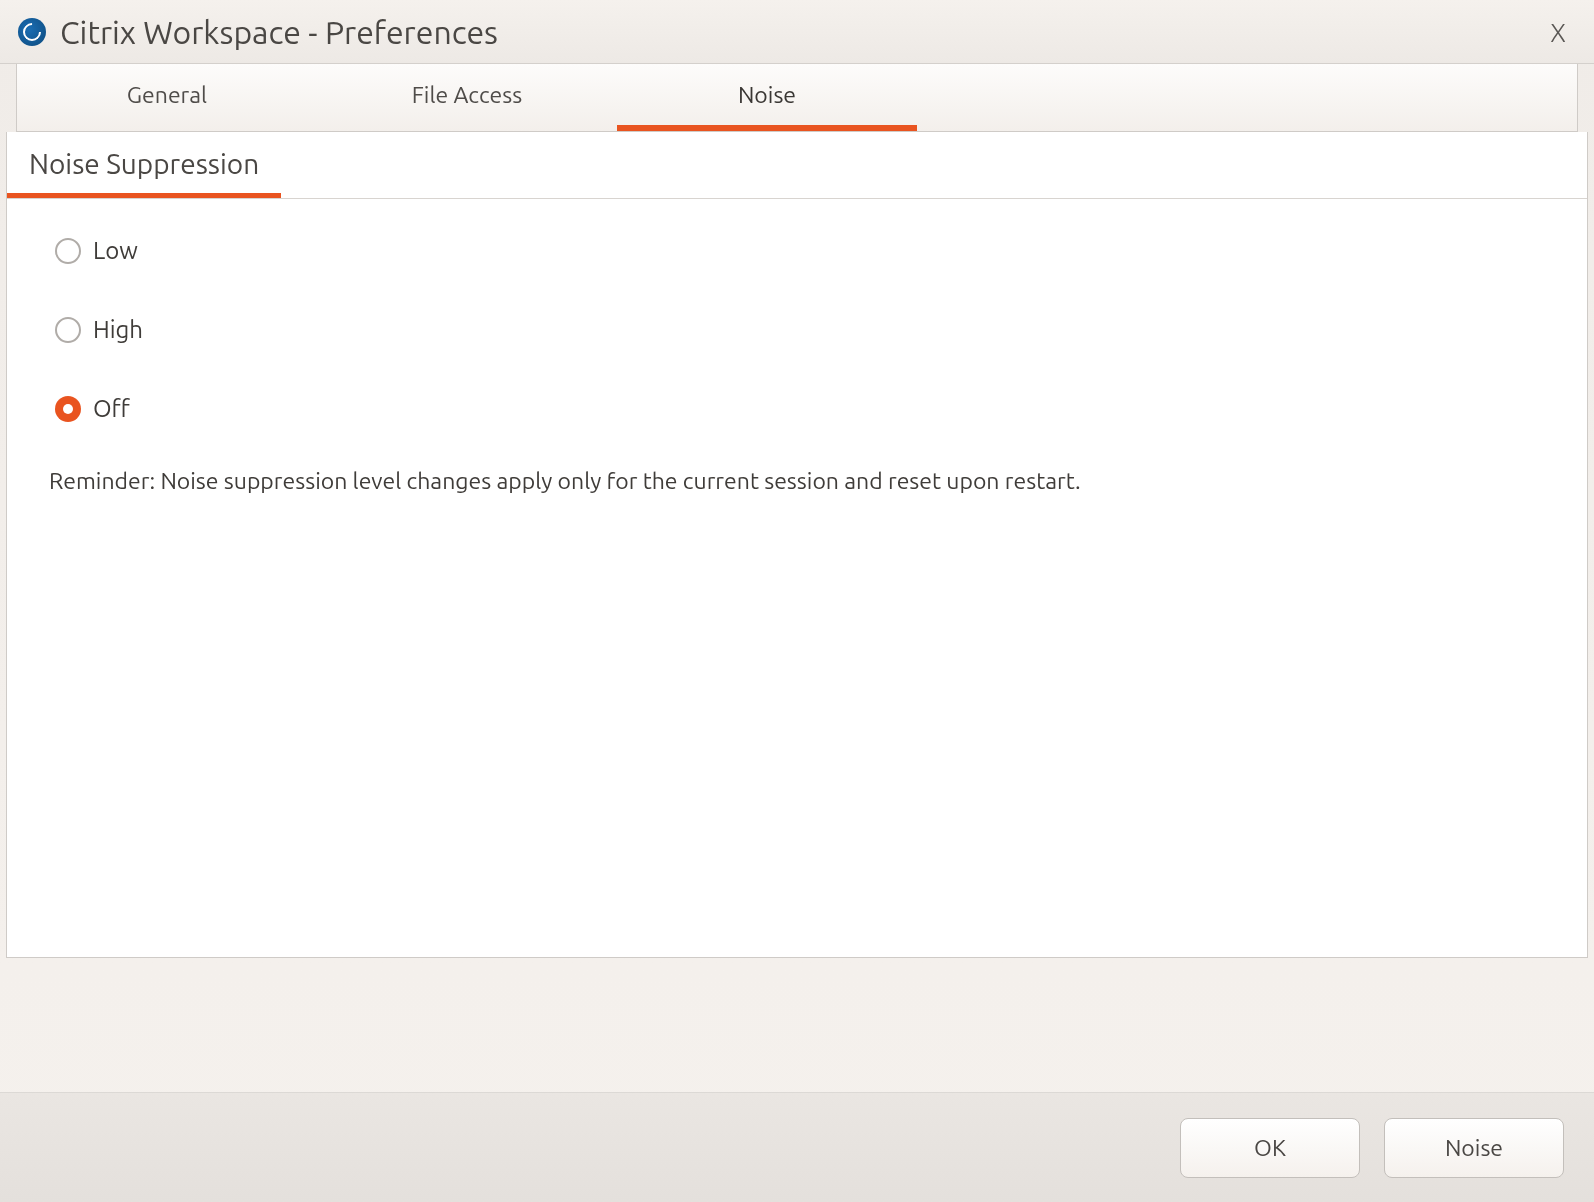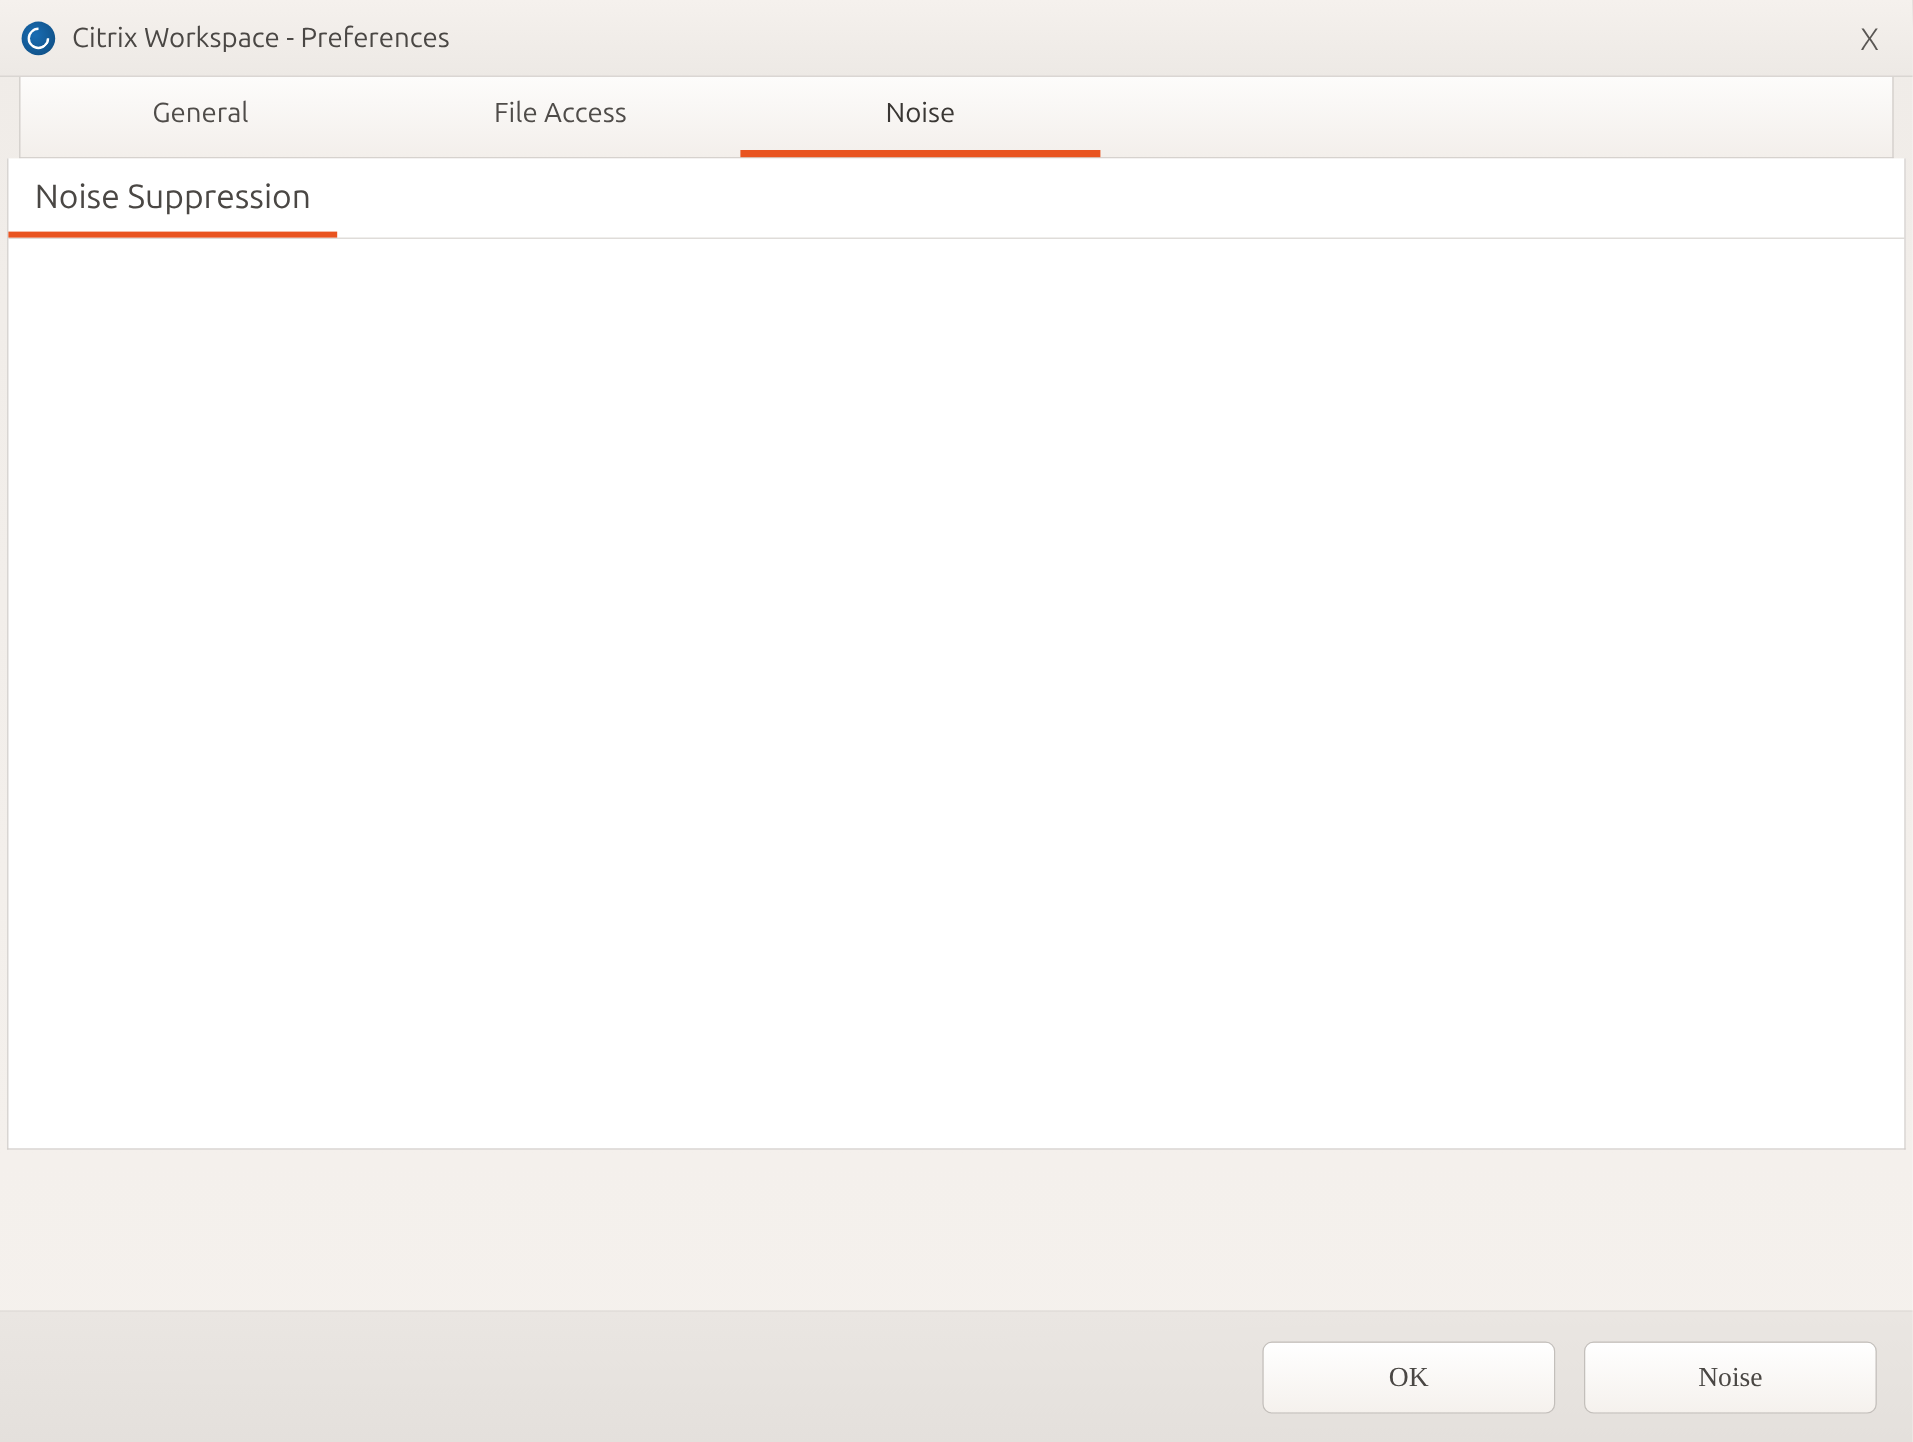--- a/index.html
+++ b/index.html
@@ -37,21 +37,21 @@
     .app-icon::after {
       content: '';
       width: 14px;
       height: 14px;
       border: 2px solid #ffffff;
       border-radius: 50%;
       border-top-color: transparent;
       transform: rotate(45deg);
     }
     .title-text {
-      font-size: 23px;
+      font-size: 32px;
       color: #4a4744;
       font-weight: 400;
     }
     .close-x {
       position: absolute;
       right: 22px;
       top: 50%;
       transform: translateY(-50%);
       font-size: 26px;
       color: #5a5754;
@@ -155,32 +155,31 @@
       height: 110px;
       background: linear-gradient(to bottom, #eae6e2 0%, #e4e0dc 100%);
       display: flex;
       justify-content: flex-end;
       align-items: center;
       padding: 0 30px;
       gap: 24px;
       border-top: 1px solid rgba(0,0,0,0.03);
     }
     .footer-btn {
-      width: 244px;
+      width: 180px;
       height: 60px;
       background: linear-gradient(to bottom, #ffffff 0%, #f5f1ed 100%);
       border: 1px solid #c3bfbb;
       border-radius: 8px;
       font-size: 23px;
       color: #4a4744;
       cursor: pointer;
       display: flex;
       align-items: center;
       justify-content: center;
-      font-family: Liberation Serif, serif;
     }
   </style>
 </head>
 <body>
 
 <div class="titlebar">
   <div class="app-icon"></div>
   <div class="title-text">Citrix Workspace - Preferences</div>
   <div class="close-x">X</div>
 </div>
@@ -188,18 +187,33 @@
 <div class="main-tabs">
   <div class="main-tab">General</div>
   <div class="main-tab">File Access</div>
   <div class="main-tab active">Noise</div>
 </div>
 
 <div class="content-panel">
   <div class="sub-tabs">
     <div class="sub-tab active">Noise Suppression</div>
   </div>
+  <div class="options-area">
+    <div class="radio-row">
+      <div class="radio-circle"></div>
+      <div class="radio-label">Low</div>
+    </div>
+    <div class="radio-row">
+      <div class="radio-circle"></div>
+      <div class="radio-label">High</div>
+    </div>
+    <div class="radio-row">
+      <div class="radio-circle selected"></div>
+      <div class="radio-label">Off</div>
+    </div>
+    <div class="reminder-text">Reminder: Noise suppression level changes apply only for the current session and reset upon restart.</div>
+  </div>
 </div>
 
 <div class="footer">
   <div class="footer-btn">OK</div>
   <div class="footer-btn">Noise</div>
 </div>
 
 </body></html>

